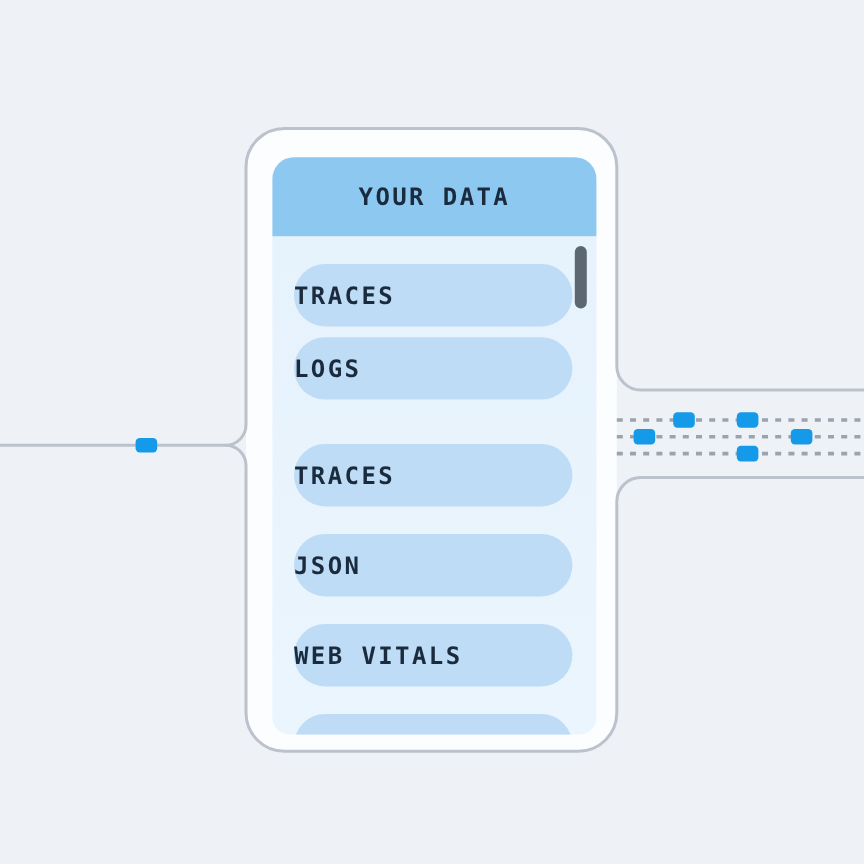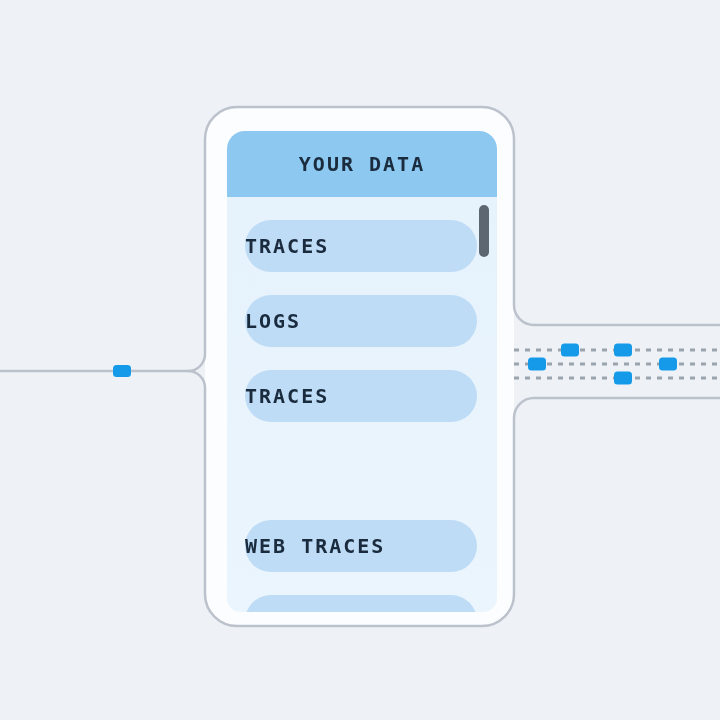--- a/index.html
+++ b/index.html
@@ -49,21 +49,21 @@
   .pill {
     position: absolute; left: 18px;
     width: 232px; height: 52px;
     background: var(--pill-blue);
     border-radius: 26px;
     display: flex; align-items: center; 
     font-size: 20px; font-weight: 700; letter-spacing: 2px;
     color: var(--text-navy);
   }
   .pill-1 { top: 23px; }
-  .pill-2 { top: 98px; }
+  .pill-2 { top: 84px; }
   .pill-3 { top: 173px; }
   .pill-4 { top: 248px; }
   .pill-5 { top: 323px; }
   .pill-6 { top: 398px; }
   .scrollbar-thumb {
     position: absolute; left: 479px; top: 205px;
     width: 10px; height: 52px;
     border-radius: 5px;
     background: var(--scrollbar-gray);
   }
@@ -100,22 +100,25 @@
   <div class="panel">
     <div class="pill pill-1">
       <span>TRACES</span>
     </div>
     <div class="pill pill-2">
       <span>LOGS</span>
     </div>
     <div class="pill pill-3">
       <span>TRACES</span>
     </div>
+    <div class="pill pill-4">
+      <span>JSON</span>
+    </div>
     <div class="pill pill-5">
-      <span>WEB TRACES</span>
+      <span>WEB VITALS</span>
     </div>
     <div class="pill pill-6">
       <span></span>
     </div>
   </div>
 
   <div class="scrollbar-thumb"></div>
 
 </div>
 

